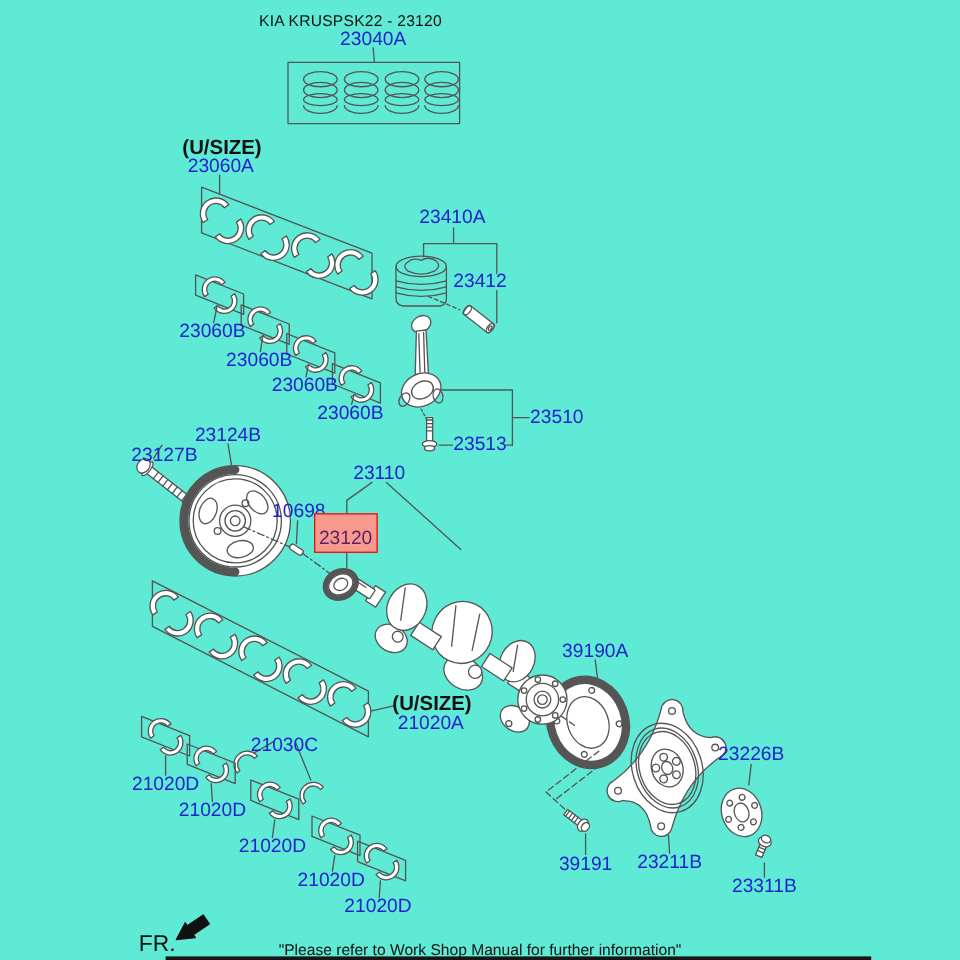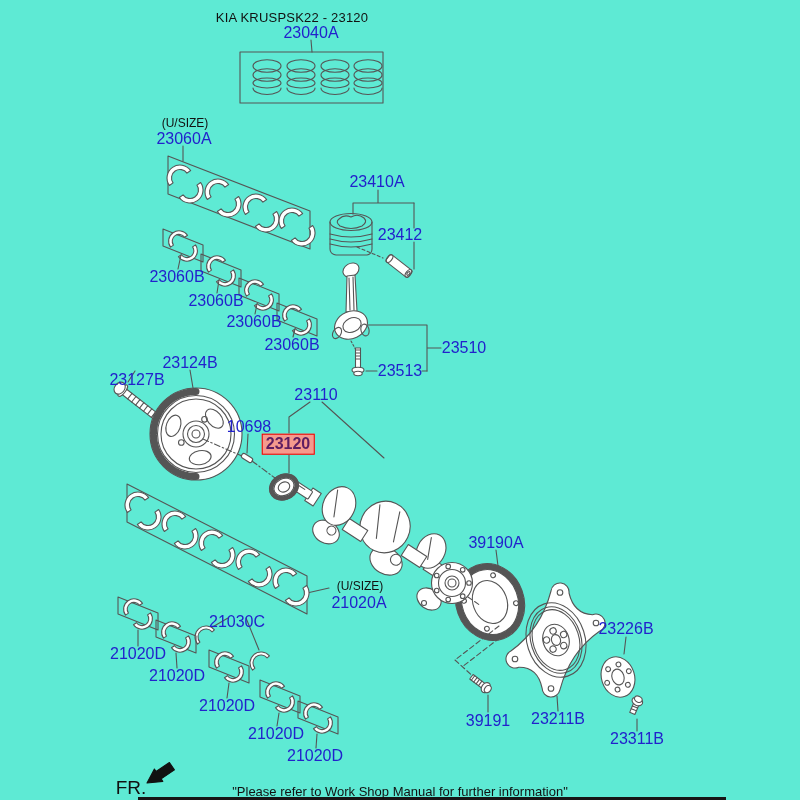--- a/index.html
+++ b/index.html
@@ -3,24 +3,24 @@
 <meta charset="utf-8">
 <style>
   html,body{margin:0;padding:0;background:#ffffff;}
   .stage{position:relative;width:800px;height:800px;background:#5eead4;overflow:hidden;
          font-family:"Liberation Sans","DejaVu Sans",sans-serif;}
   svg.art{position:absolute;left:0;top:0;}
   svg.art *{vector-effect:non-scaling-stroke;}
   .lbl{position:absolute;transform:translate(-50%,-50%);white-space:nowrap;
        font-size:16px;line-height:1.1;z-index:5;}
   .lbl.part{color:var(--label-blue);cursor:pointer;}
-  .lbl.static{color:var(--text-dark);font-size:12px;}
+  .lbl.static{color:var(--text-dark);font-size:17px;font-weight:bold;}
   .lbl.title{color:var(--text-dark);font-size:13px;letter-spacing:.2px;}
   .lbl.highlight{color:var(--hl-text);background:var(--hl-bg);
-       border:1.5px solid var(--hl-border);padding:0 3px 1px 3px;cursor:pointer;font-weight:bold;}
+       border:1.5px solid var(--hl-border);padding:12px 3px 1px 3px;cursor:pointer;}
   .lbl.fr{color:var(--text-dark);font-size:19px;font-weight:normal;}
   .lbl.note{color:var(--text-dark);font-size:13px;}
 </style>
 </head>
 <body>
 
 <div class="stage">
 
 <svg class="art" width="800" height="800" viewBox="0 0 800 800" fill="none" stroke="#555" stroke-width="1.1" stroke-linecap="round" stroke-linejoin="round">
   <defs>

